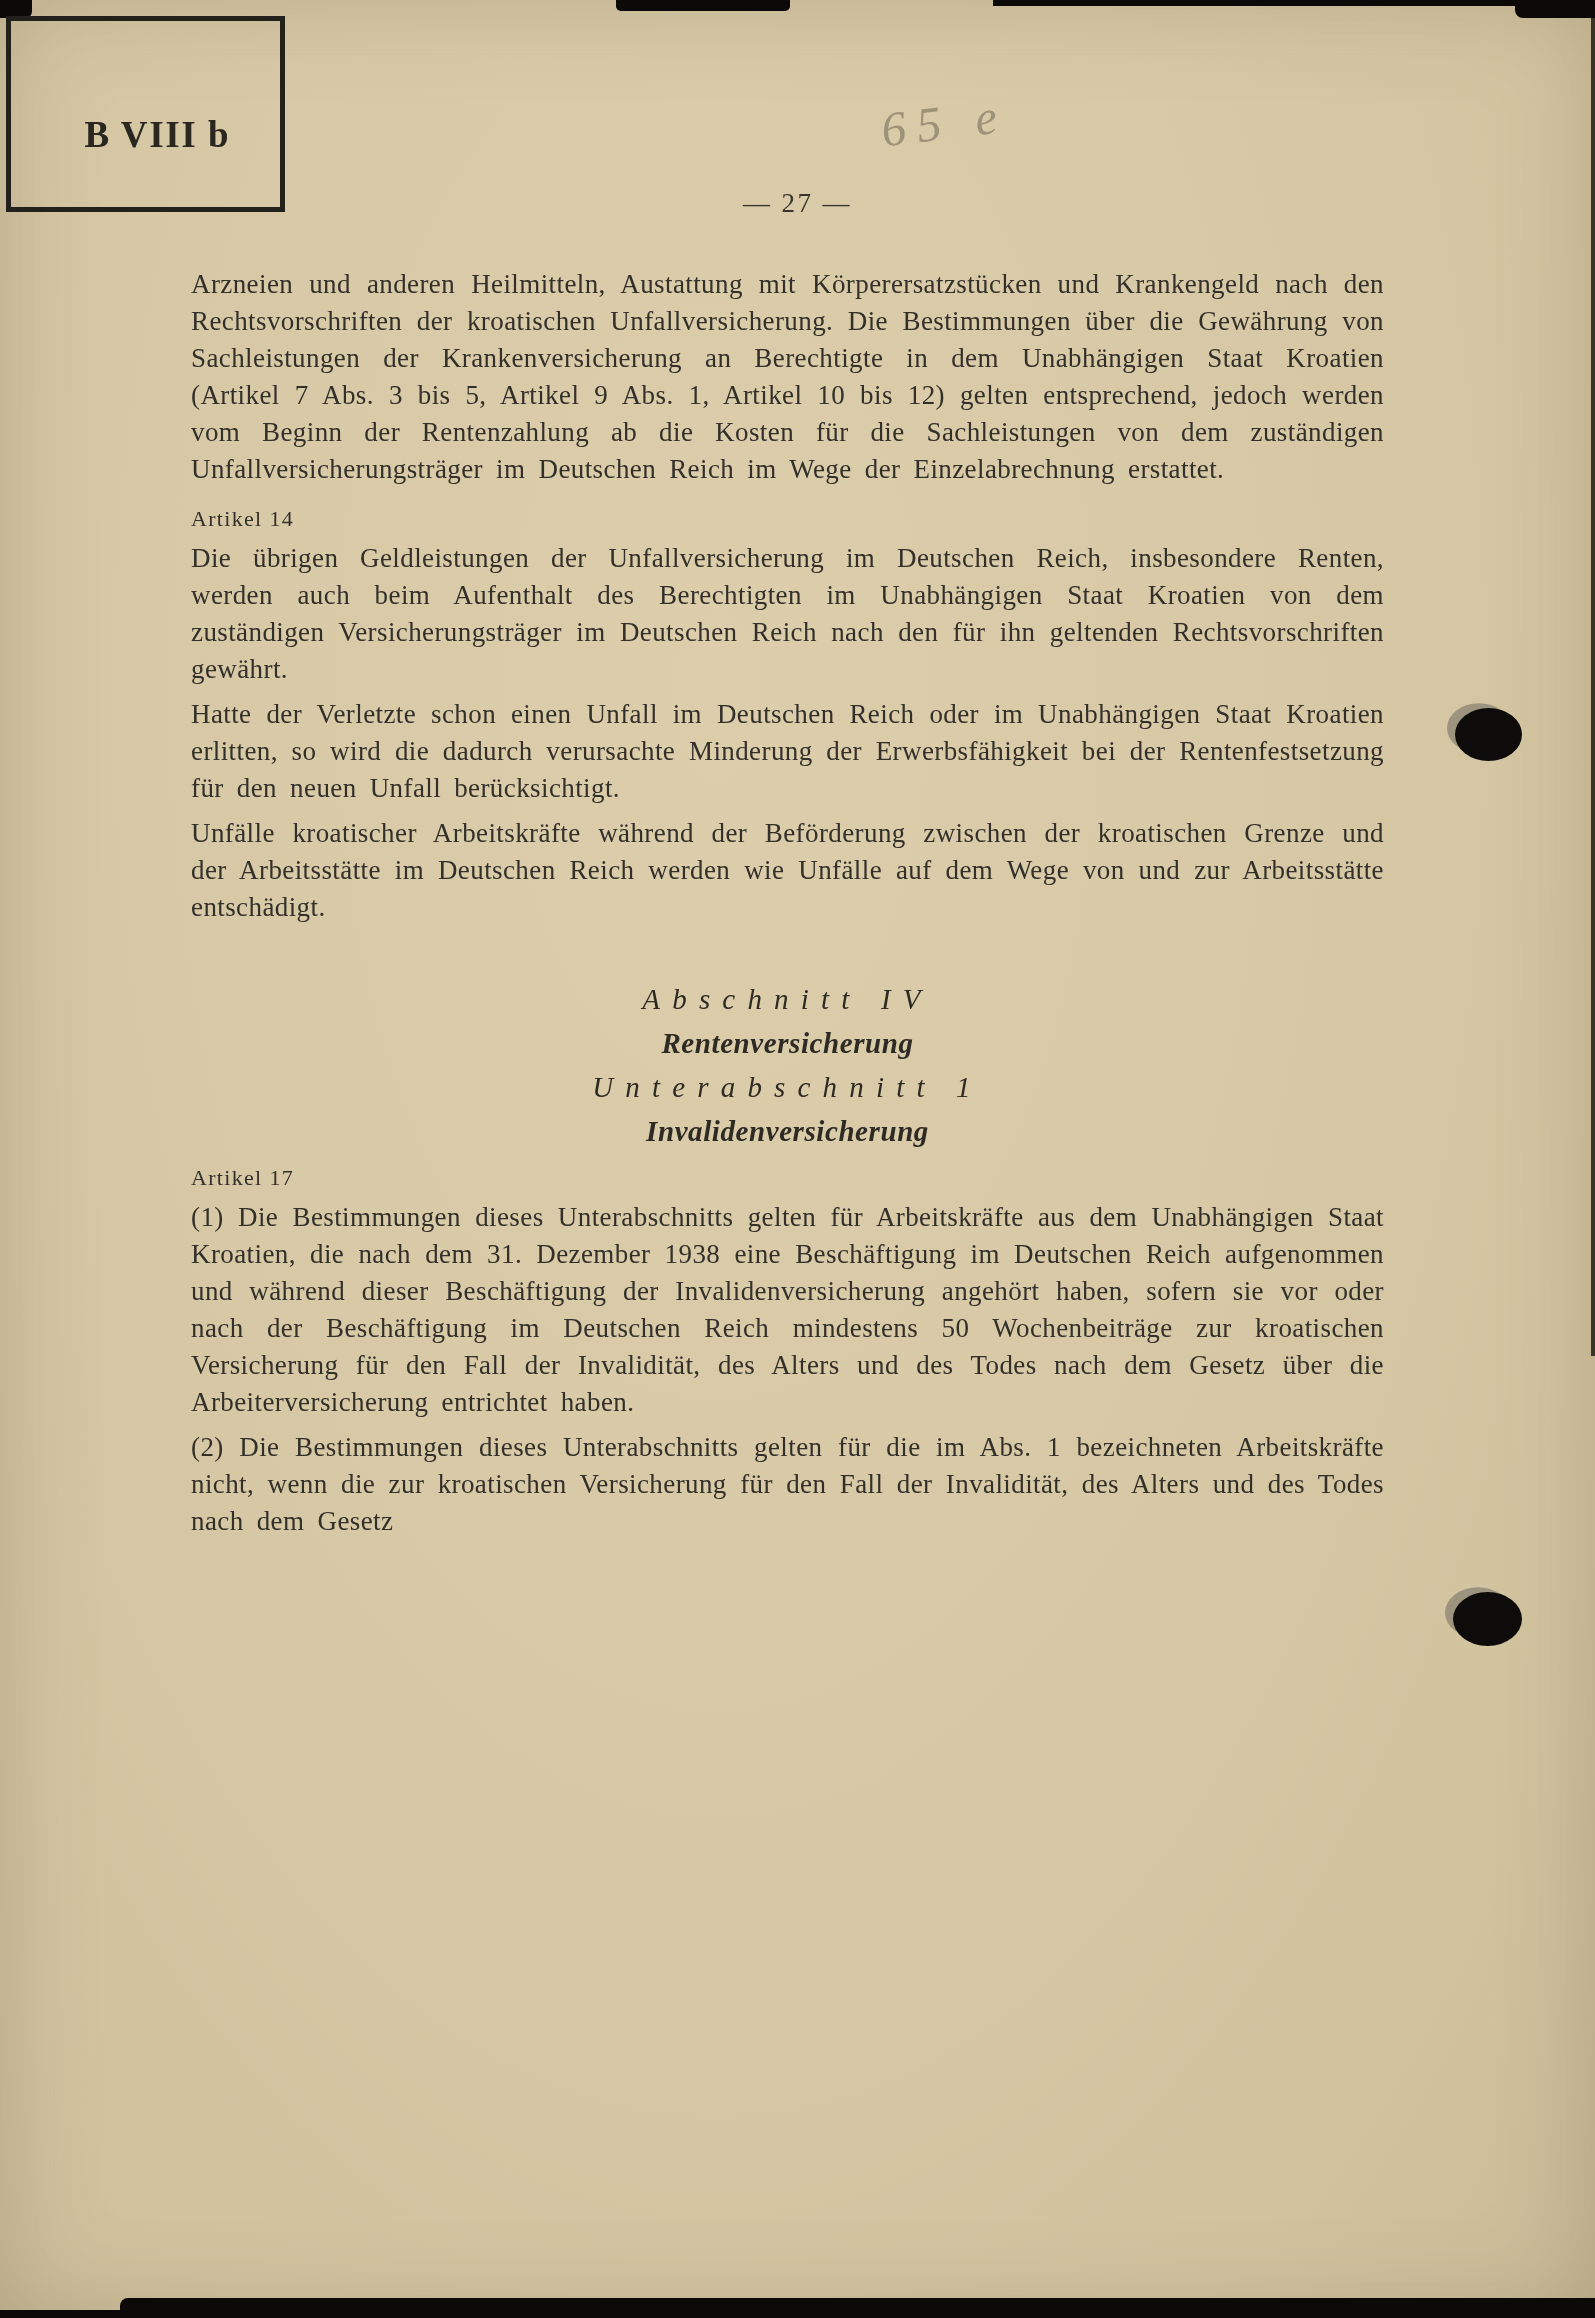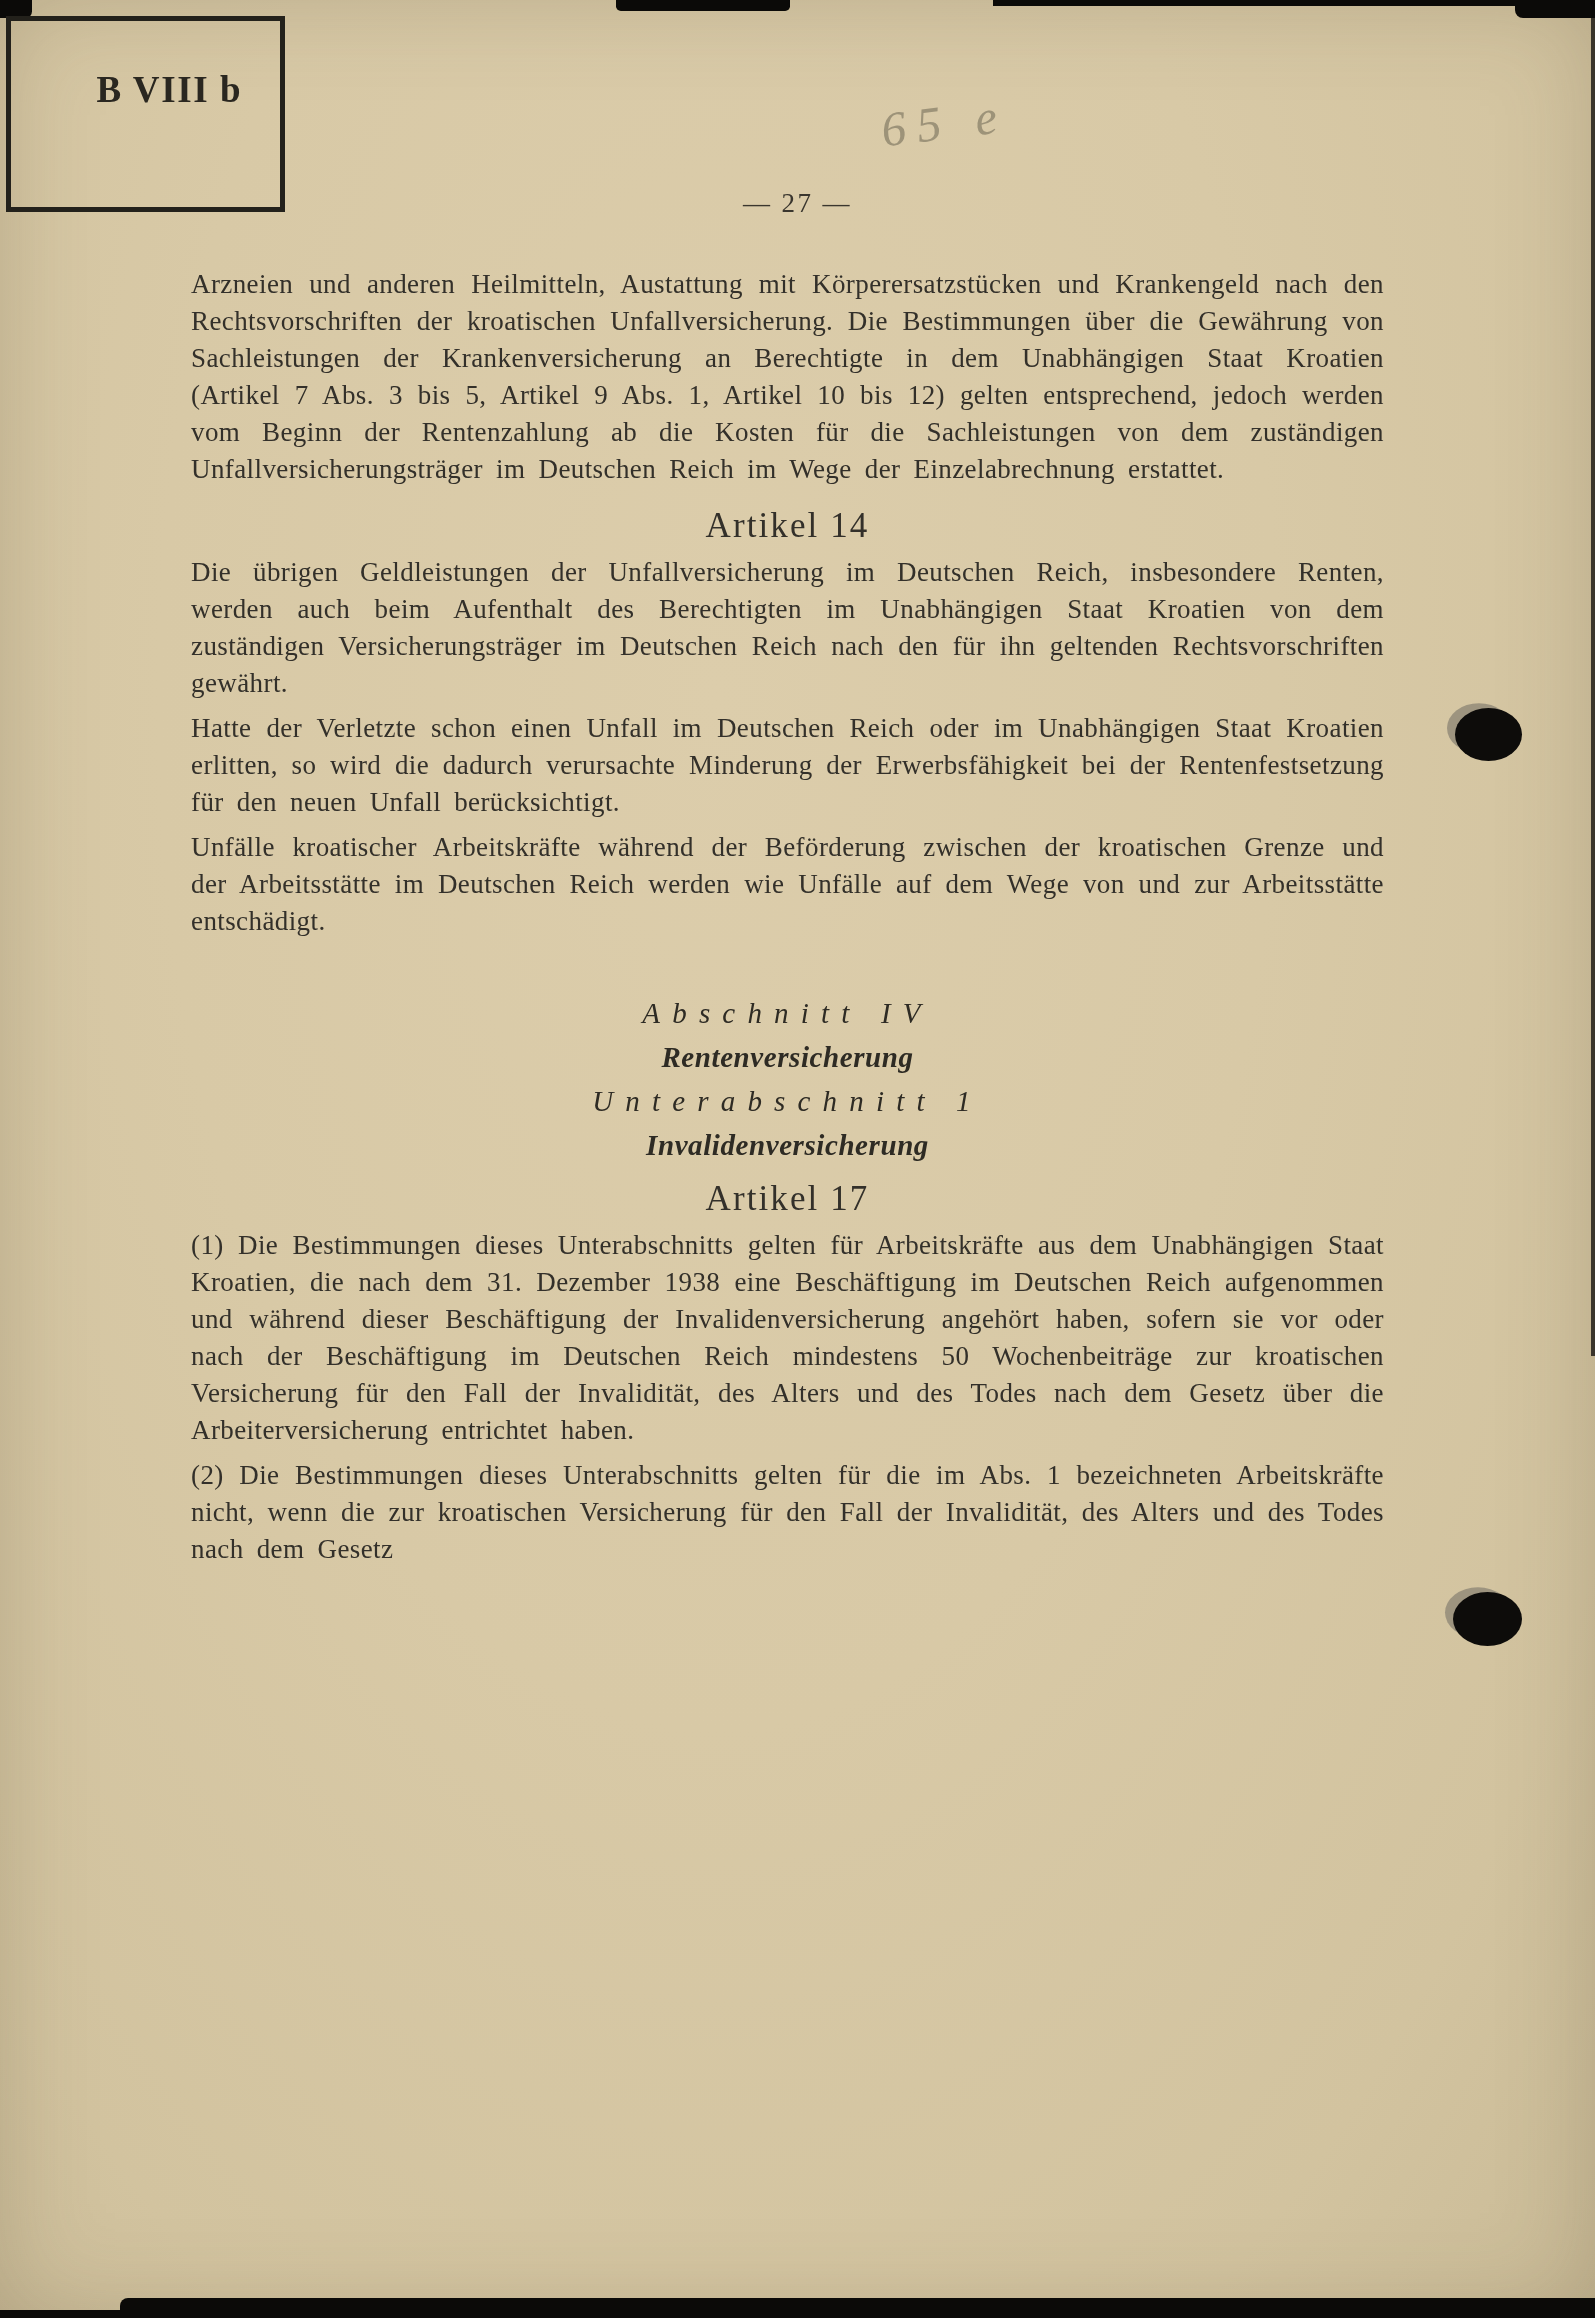--- a/index.html
+++ b/index.html
@@ -45,26 +45,25 @@
   
   .stamp-box {
     position: absolute;
     left: 6.4px; top: 16px;
     width: 279px; height: 196px;
     border: 5.6px solid #23211b;
     box-sizing: border-box;
   }
   .stamp-box .stamp-label {
     display: block;
-    padding: 47px 0 0 73px;
+    padding: 92px 0 0 73px;
     font-size: 37px;
     font-weight: 700;
     letter-spacing: 1.6px;
     color: #2a2720;
-    margin-left: 12px;
   }
 
   
   .page-number {
     position: absolute;
     left: 0; top: 188px;
     width: 100%;
     text-align: center;
     font-size: 27px;
     letter-spacing: 2.4px;
@@ -91,23 +90,23 @@
     font-size: 27px;
     line-height: 37px;
     text-align: justify;
     word-spacing: 0.22em;
     letter-spacing: 0.015em;
     hyphens: auto;
     color: #33302a;
   }
   .article-heading {
     margin: 17.5px 0 8px 0;
-    font-size: 35px;
+    font-size: 22px;
     font-weight: 400;
-    text-align: center;
+    text-align: left;
     letter-spacing: 0.06em;
     color: #33302a;
   }
   .section-heading {
     margin: 11px 0 11px 0;
     text-align: center;
     color: #2e2b24;
     font-style: italic;
   }
   .section-heading.spaced {

